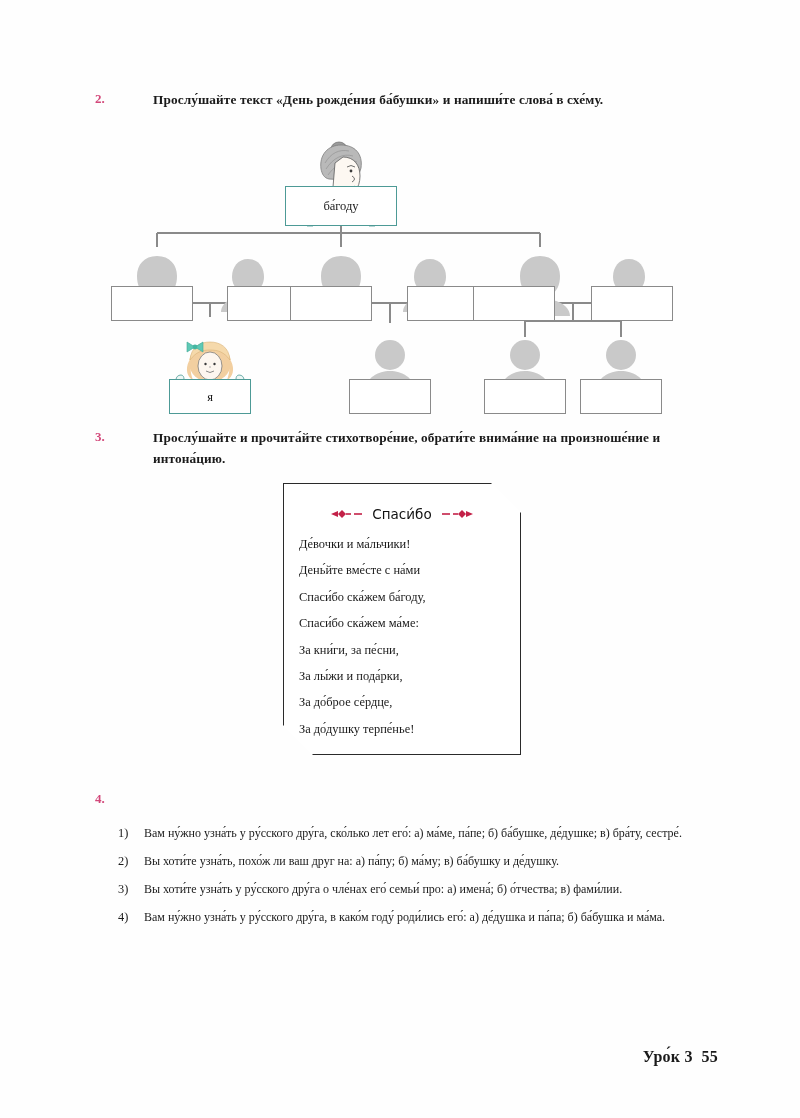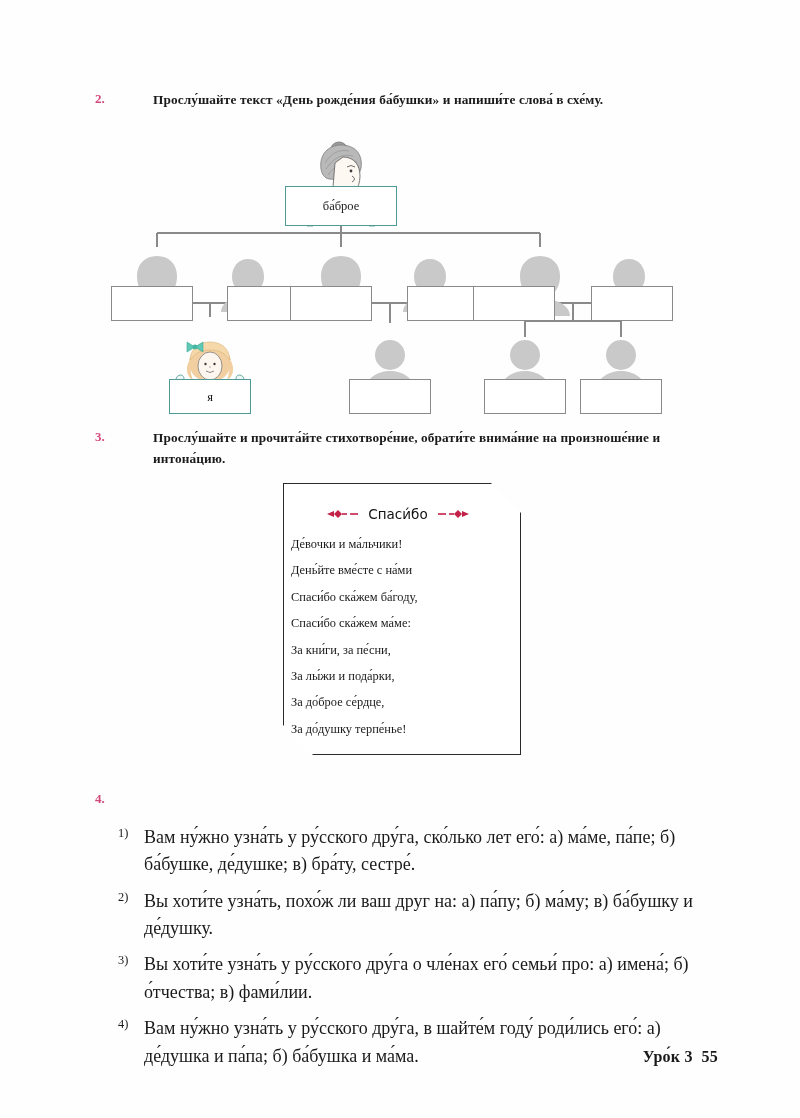--- a/index.html
+++ b/index.html
@@ -98,21 +98,21 @@
     position: absolute;
     left: 3px; top: 3px;
     width: 238px; height: 272px;
     background: #9a9a9a;
     clip-path: polygon(0 0, calc(100% - 30px) 0, 100% 30px, 100% 100%, 30px 100%, 0 calc(100% - 30px));
     z-index: -1;
   }
   .poem-inner {
     position: absolute;
     inset: 0;
-    padding: 23px 16px 0 8px;
+    padding: 23px 16px 0 16px;
     box-sizing: border-box;
   }
   .poem-title {
     text-align: center;
     font-family: "DejaVu Sans", "Liberation Sans", sans-serif;
     font-size: 13.5px;
     color: #111;
     margin-bottom: 16px;
     display: flex;
     align-items: center;
@@ -144,21 +144,21 @@
     display: flex;
     align-items: flex-start;
     margin-bottom: 9px;
   }
   .li-num {
     flex: 0 0 26px;
     font-size: 12.4px;
     line-height: 1.52;
   }
   .li-text {
-    font-size: 18px;
+    font-size: 12px;
     line-height: 1.52;
   }
 
   
   #footer {
     position: absolute;
     right: 82px;
     top: 1048px;
     font-size: 16px;
     font-weight: bold;
@@ -287,21 +287,21 @@
 
       <g fill="#eef7f5" stroke="#4d9a96" stroke-width="0.8">
         <path d="M212,82 c-3,0 -5,2 -5,5 c0,3 2,5 2,8 c0,3 -2,4 -2,6 l6,0 c0,-2 -1,-4 -1,-7 c0,-4 3,-6 3,-8 c0,-2 -1,-4 -3,-4 Z"></path>
         <path d="M270,82 c3,0 5,2 5,5 c0,3 -2,5 -2,8 c0,3 2,4 2,6 l-6,0 c0,-2 1,-4 1,-7 c0,-4 -3,-6 -3,-8 c0,-2 1,-4 3,-4 Z"></path>
         <path d="M81,250 c-3,0 -5,2 -5,5 c0,3 2,5 2,8 c0,3 -2,4 -2,6 l6,0 c0,-2 -1,-4 -1,-7 c0,-4 3,-6 3,-8 c0,-2 -1,-4 -3,-4 Z"></path>
         <path d="M139,250 c3,0 5,2 5,5 c0,3 -2,5 -2,8 c0,3 2,4 2,6 l-6,0 c0,-2 1,-4 1,-7 c0,-4 -3,-6 -3,-8 c0,-2 1,-4 3,-4 Z"></path>
       </g>
     </svg>
 
     <div class="fbox teal-box" style="left:185px; top:61px; width:112px; height:40px;">
-      <span class="fbox-label">ба́брое</span>
+      <span class="fbox-label">ба́году</span>
     </div>
 
     <div class="fbox" style="left:11px;  top:161px; width:82px; height:35px;"></div>
     <div class="fbox" style="left:127px; top:161px; width:82px; height:35px;"></div>
 
     <div class="fbox" style="left:190px; top:161px; width:82px; height:35px;"></div>
     <div class="fbox" style="left:307px; top:161px; width:82px; height:35px;"></div>
 
     <div class="fbox" style="left:373px; top:161px; width:82px; height:35px;"></div>
     <div class="fbox" style="left:491px; top:161px; width:82px; height:35px;"></div>
@@ -367,21 +367,21 @@
     <div class="li">
       <span class="li-num">2)</span>
       <span class="li-text">Вы хоти́те узна́ть, похо́ж ли ваш друг на: а) па́пу; б) ма́му; в) ба́бушку и де́душку.</span>
     </div>
     <div class="li">
       <span class="li-num">3)</span>
       <span class="li-text">Вы хоти́те узна́ть у ру́сского дру́га о чле́нах его́ семьи́ про: а) имена́; б) о́тчества; в) фами́лии.</span>
     </div>
     <div class="li">
       <span class="li-num">4)</span>
-      <span class="li-text">Вам ну́жно узна́ть у ру́сского дру́га, в шайте́м году́ роди́лись его́: а) де́душка и па́па; б) ба́бушка и ма́ма.</span>
+      <span class="li-text">Вам ну́жно узна́ть у ру́сского дру́га, в како́м году́ роди́лись его́: а) де́душка и па́па; б) ба́бушка и ма́ма.</span>
     </div>
   </div>
 
   <div id="footer">
     <span>Уро́к 3</span><span class="pg">55</span>
   </div>
 
 </div>
 
 </body></html>

